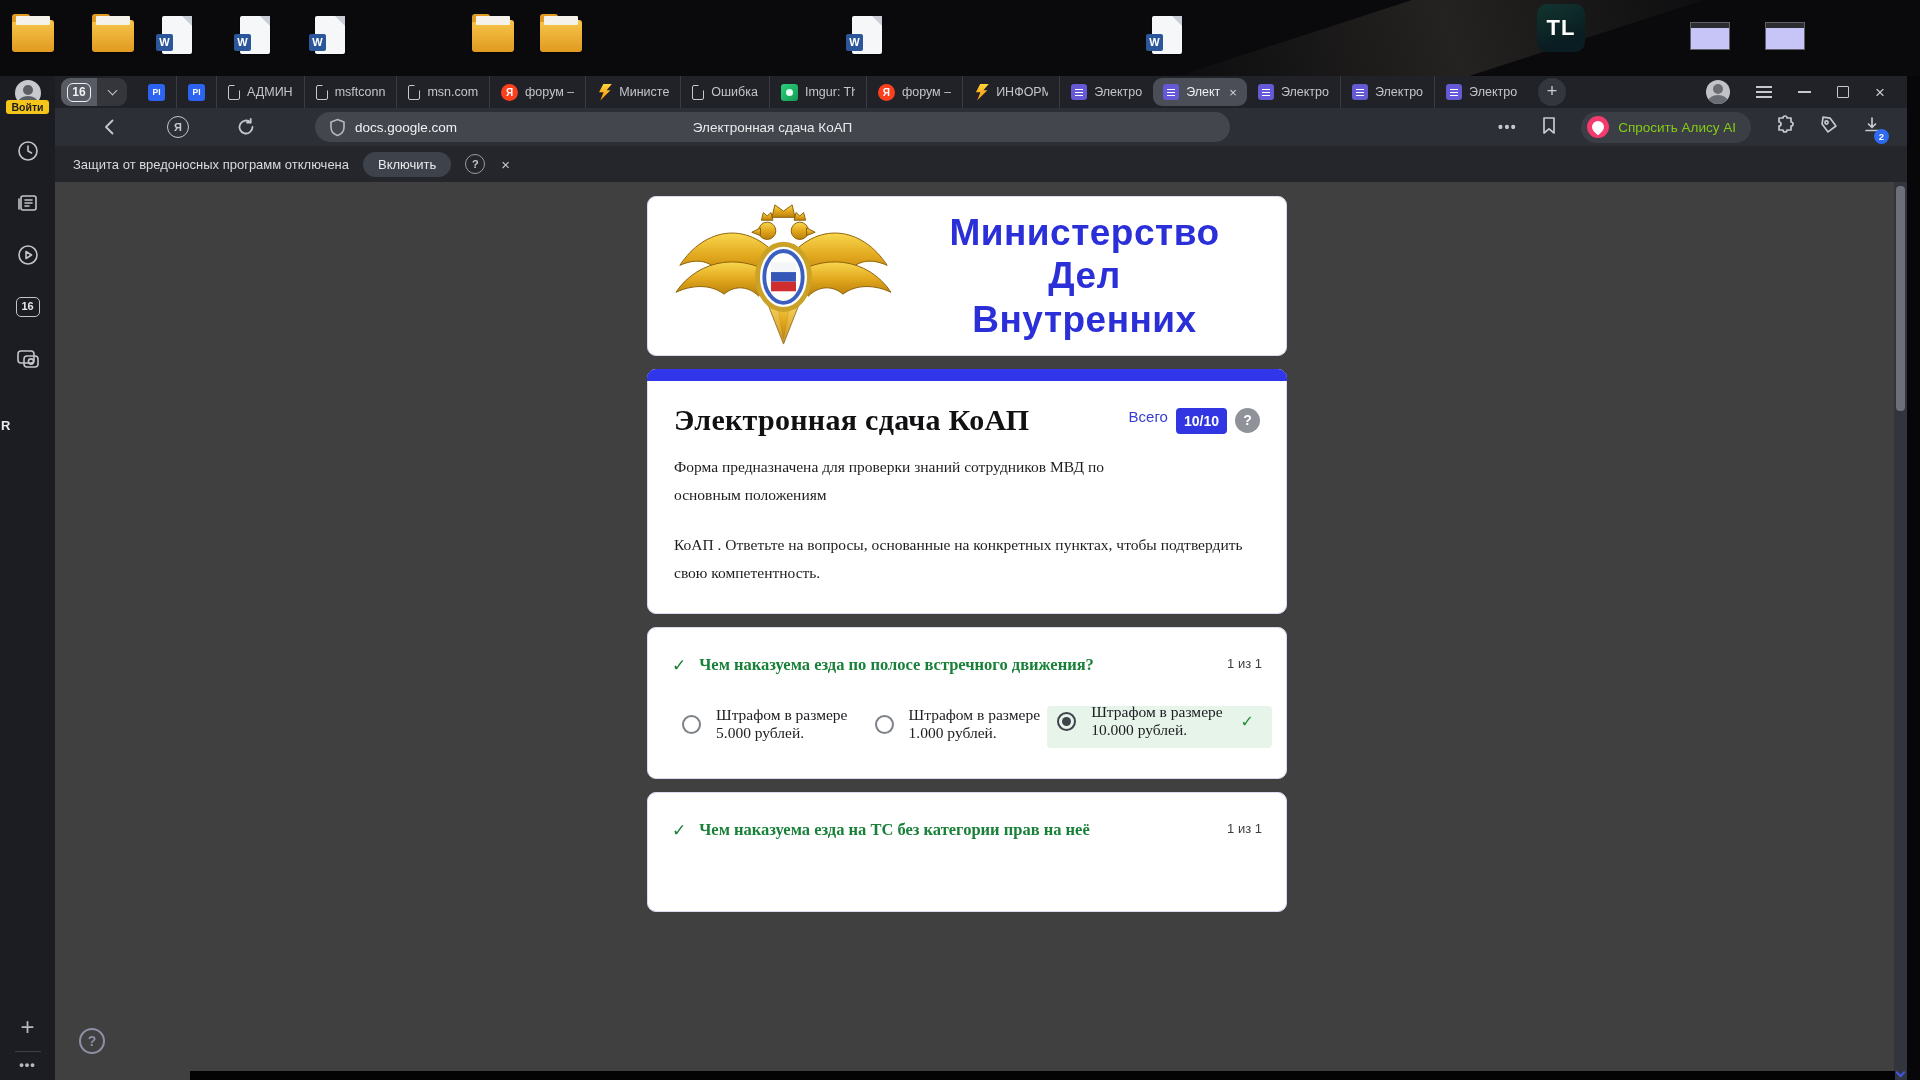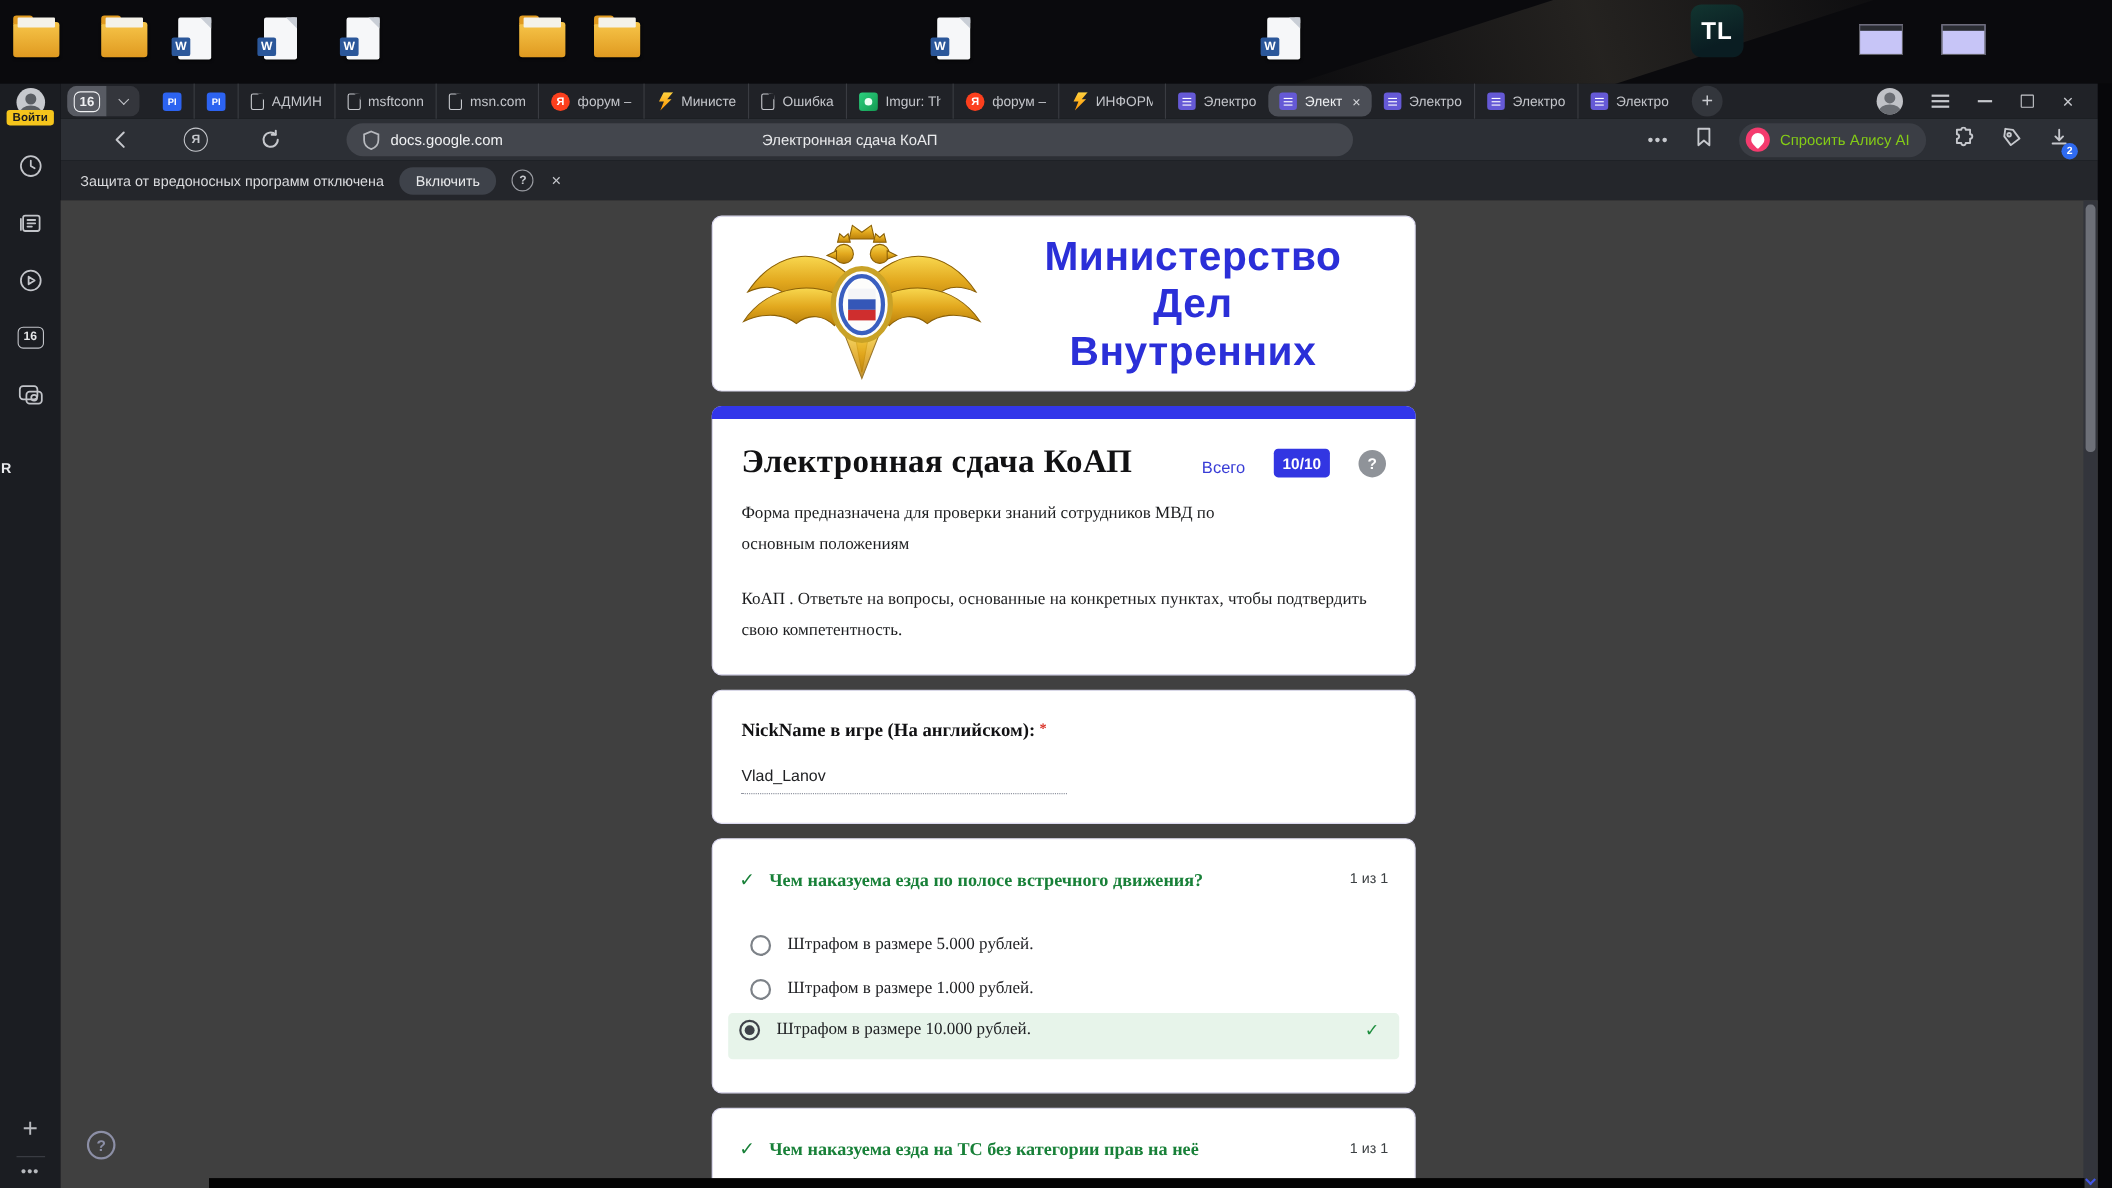--- a/index.html
+++ b/index.html
@@ -106,38 +106,38 @@
   .card { background:#fff; border:1px solid #dcdaf0; border-radius:9px; }
   .card.headercard { height:160px; display:flex; align-items:center; padding:8px 18px; }
   .emblem { flex:0 0 235px; }
   .mvd-text { flex:1; text-align:center; color:#2b2fd8; font:800 37px/1.18 "Liberation Sans",sans-serif; letter-spacing:.5px; }
 
   .stripe { height:12px; background:#3236ea; border-radius:9px 9px 0 0; margin:-1px -1px 0; }
   .card.titlecard { padding:0 0 26px; }
   .titlecard .inner { padding:22px 26px 0; }
   .title-row { display:flex; align-items:flex-start; }
   .form-title { font:bold 30px "Liberation Serif",serif; color:#111113; letter-spacing:.3px; }
-  .score { margin-left:auto; display:flex; align-items:flex-end; gap:26px; padding-top:5px; }
+  .score { margin-left:auto; display:flex; align-items:flex-start; gap:8px; padding-top:5px; }
   .score-label { color:#383cd6; font:15px "Liberation Sans",sans-serif; }
   .score-badge { background:#3236e2; color:#fff; font:bold 14px/26px "Liberation Sans",sans-serif; border-radius:4px; padding:0 8px; }
   .score-q { width:25px; height:25px; background:#8f9399; border-radius:50%; color:#fff; font:bold 14px/25px "Liberation Sans",sans-serif; text-align:center; }
   .form-desc { font:15.5px/28px "Liberation Serif",serif; color:#1d1e20; margin-top:16px; width:500px; }
   .form-desc.second { margin-top:22px; width:100%; }
 
   .card.namecard { padding:26px; }
   .name-label { font:bold 17px "Liberation Serif",serif; color:#111113; }
   .req-star { color:#d93025; font:bold 13px "Liberation Serif",serif; vertical-align:top; margin-left:4px; }
   .name-value { margin-top:24px; width:296px; border-bottom:1px dotted #9094a0; padding-bottom:7px; font:14.5px "Liberation Sans",sans-serif; color:#202124; }
 
   .card.qcard { padding:26px 24px 30px; }
   .q-row { display:flex; align-items:flex-start; gap:13px; }
   .q-check { color:#188038; font:bold 17px/22px "DejaVu Sans",sans-serif; }
   .q-title { font:bold 16.5px/22px "Liberation Serif",serif; color:#188038;text-align:right; }
   .q-points { margin-left:auto; font:13px "Liberation Sans",sans-serif; color:#3c4043; white-space:nowrap; padding-top:2px; }
-  .options { margin-top:28px; display:flex; flex-direction:column; }
+  .options { margin-top:28px; display:flex; flex-direction:row; }
   .opt { display:flex; align-items:center; gap:15px; height:40px; padding:0 10px; }
   .radio { width:19px; height:19px; border:2px solid #7d8288; border-radius:50%; flex:0 0 auto; }
   .opt-text { font:15.5px "Liberation Serif",serif; color:#202124; }
   .opt.selected { background:#e7f4ea; border-radius:4px; height:42px; margin:2px -10px 0; padding:0 18px 12px 10px; }
   .radio.checked { border-color:#3f434a; position:relative; }
   .radio.checked::after { content:""; position:absolute; left:3px; top:3px; width:9px; height:9px; border-radius:50%; background:#3f434a; }
   .opt-check { margin-left:auto; color:#1e8e3e; font:bold 16px "DejaVu Sans",sans-serif; }
 
   .card.qcard.partial { height:120px; }
 
@@ -436,24 +436,20 @@
                 <span class="score-label">Всего</span>
                 <span class="score-badge">10/10</span>
                 <span class="score-q">?</span>
               </div>
             </div>
             <div class="form-desc">Форма предназначена для проверки знаний сотрудников МВД по основным положениям</div>
             <div class="form-desc second">КоАП . Ответьте на вопросы, основанные на конкретных пунктах, чтобы подтвердить свою компетентность.</div>
           </div>
         </div>
 
-        <div class="card namecard">
-          <div class="name-label"><span>NickName в игре (На английском):</span><span class="req-star">*</span></div>
-          <div class="name-value">Vlad_Lanov</div>
-        </div>
 
         <div class="card qcard">
           <div class="q-row">
             <span class="q-check">✓</span>
             <span class="q-title">Чем наказуема езда по полосе встречного движения?</span>
             <span class="q-points">1 из 1</span>
           </div>
           <div class="options">
             <div class="opt">
               <span class="radio"></span>

